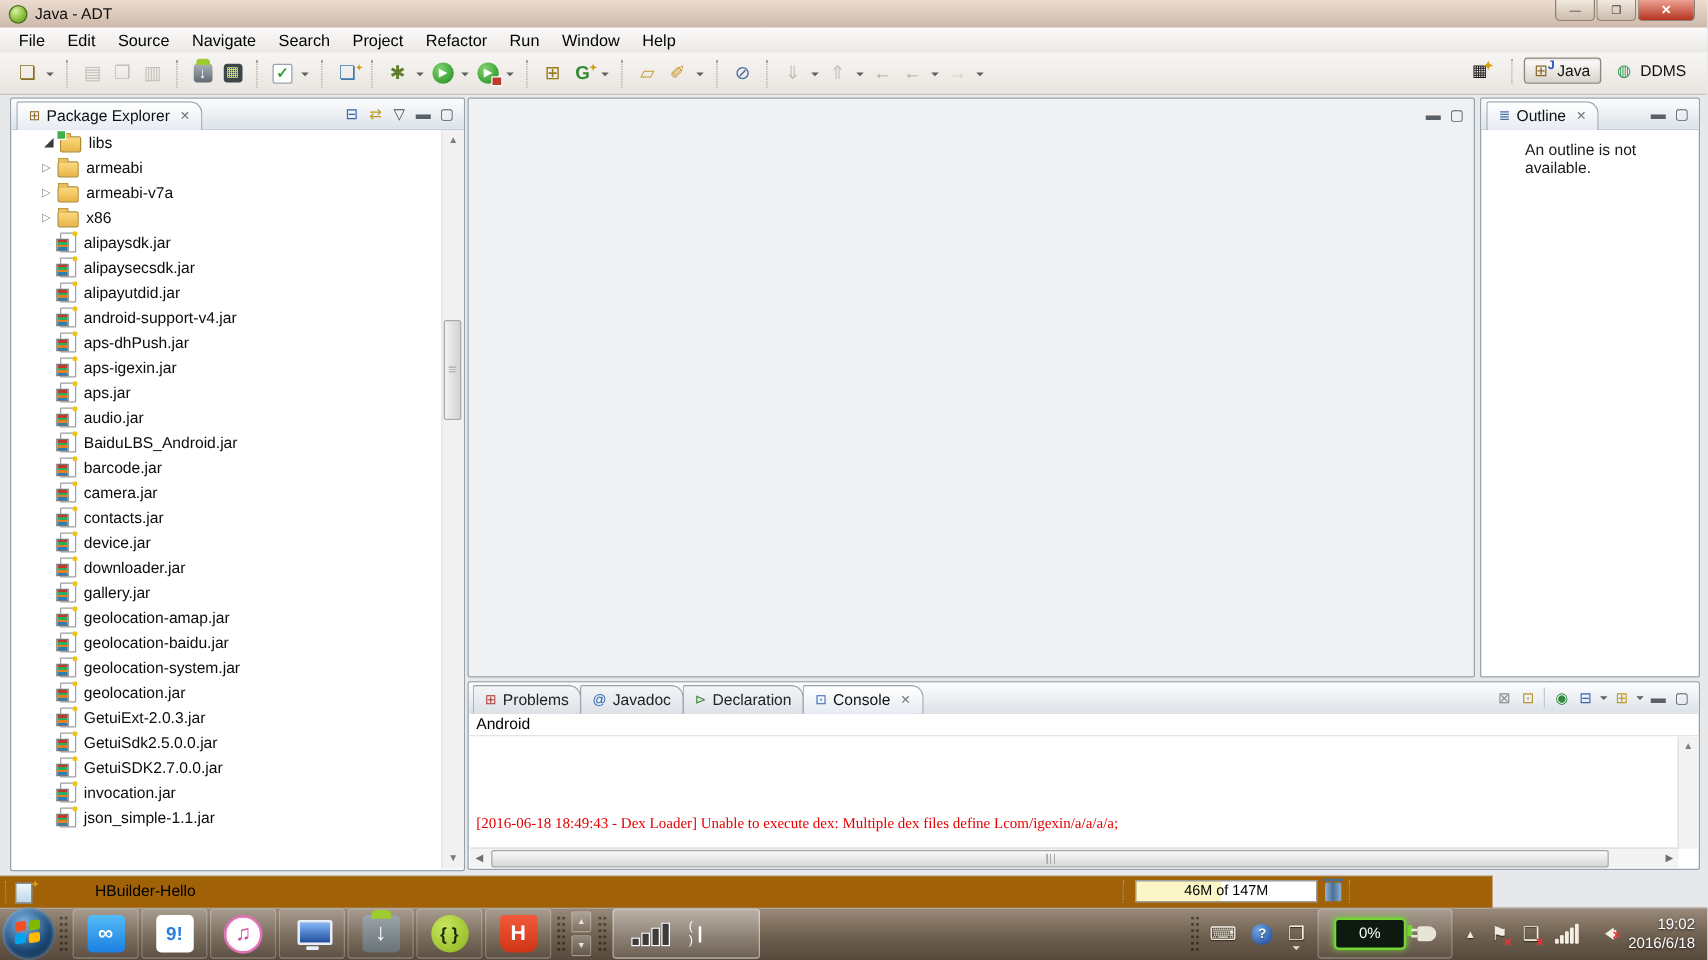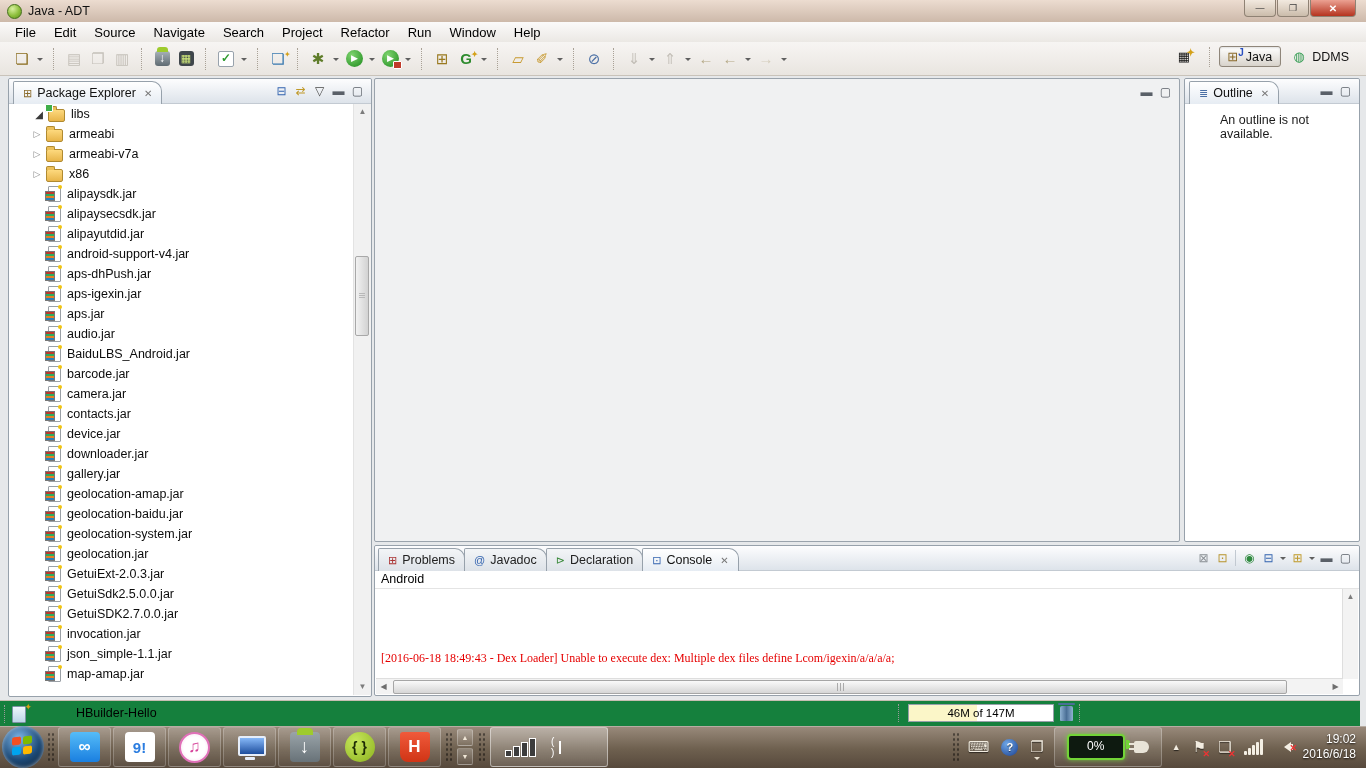--- a/index.html
+++ b/index.html
@@ -108,21 +108,21 @@
   .cvscroll .sarrow{width:15px;}
   .chscroll{position:absolute;left:1px;right:16px;bottom:1px;height:15px;background:#f3f3f3;border-top:1px solid #dedede;
     display:flex;align-items:center;}
   .harrow{width:15px;flex:none;text-align:center;font-size:8px;color:#6e6e6e;}
   .hthumb{height:12px;width:calc(100% - 75px);margin-left:2px;background:linear-gradient(#fafafa,#d6d6d6);
     border:1px solid #a6a6a6;border-radius:2px;position:relative;}
   .hthumb::after{content:"";position:absolute;left:50%;top:2px;bottom:2px;width:7px;margin-left:-3px;
     background:repeating-linear-gradient(90deg,#aaa 0 1px,transparent 1px 3px);}
   .hspacer{flex:1;}
   
-  .statusbar{position:absolute;left:0;top:700px;width:1360px;height:26px;background:#15803d;border-top:1px solid #c6beb2;}
+  .statusbar{position:absolute;left:0;top:700px;width:1194px;height:26px;background:#a16207;border-top:1px solid #c6beb2;}
   .grip-dotted{position:absolute;width:3px;top:4px;bottom:4px;border-left:1px dotted #9a9a9a;}
   .fastview{position:absolute;left:12px;top:5px;width:12px;height:15px;background:linear-gradient(#eef6fb,#bcd6e8);
     border:1px solid #7e93a6;border-radius:1px;}
   .fastview::after{content:"✦";position:absolute;right:-7px;top:-5px;font-size:9px;color:#d4a017;}
   .sb-project{position:absolute;left:76px;top:5px;font-size:12.5px;color:#000;}
   .heapgroup{position:absolute;left:898px;top:3px;display:flex;align-items:center;gap:6px;}
   .heapbox{width:146px;height:18px;border:1px solid #98a0aa;box-sizing:border-box;
     background:linear-gradient(to right,#fbf6c8 0,#fbf6c8 47%,#ffffff 47%);
     font-size:11.5px;text-align:center;line-height:16px;color:#000;}
   .trash{position:relative;width:13px;height:15px;background:linear-gradient(90deg,#8fb2d2,#4a6f96 50%,#8fb2d2);border-radius:2px 2px 1px 1px;}
@@ -680,27 +680,20 @@
         </div>
 
         <div class="trow d1">
           <span class="exp none"></span>
           <span class="ic">
             <span class="icon-jar"></span>
           </span>
           <span class="lbl">json_simple-1.1.jar</span>
         </div>
 
-        <div class="trow d1">
-          <span class="exp none"></span>
-          <span class="ic">
-            <span class="icon-jar"></span>
-          </span>
-          <span class="lbl">map-amap.jar</span>
-        </div>
       </div>
     <div class="vscroll">
       <div class="sarrow up">▲</div>
       <div class="sthumb" style="top:152px;height:78px;"></div>
       <div class="sarrow down">▼</div>
     </div>
   </div>
 
   <div class="editor-area">
     <div class="pacts">

